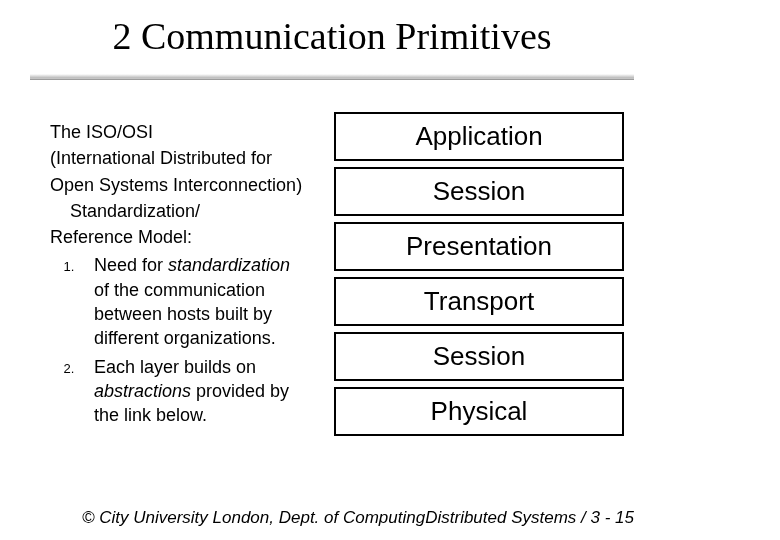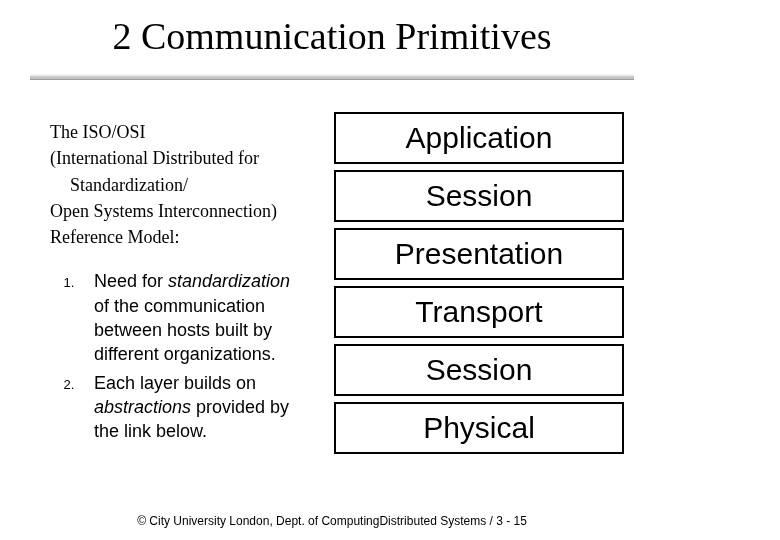--- a/index.html
+++ b/index.html
@@ -53,27 +53,26 @@
     height: 380px;
   }
   .left {
     flex: 1;
     font-size: 18px;
     line-height: 1.35;
     padding-right: 30px;
   }
   .left .para {
     margin: 0 0 2px 0;
-    font-family: Liberation Serif, serif;
   }
   .left .para.indent {
     padding-left: 20px;
   }
   .left ol {
-    margin: 20px 0 0 0;
+    margin: 4px 0 0 0;
     padding-left: 28px;
     font-size: 18px;
   }
   .left ol li {
     padding-left: 16px;
     margin-bottom: 4px;
   }
   .left ol li::marker {
     font-size: 13px;
   }
@@ -81,47 +80,48 @@
   .right {
     width: 290px;
     display: flex;
     flex-direction: column;
     gap: 6px;
     margin-top: -8px;
   }
   .layer {
     border: 2px solid #000;
     text-align: center;
-    font-size: 30px;
+    font-size: 26px;
     padding: 7px 0;
   }
   .footer {
     position: absolute;
     bottom: 12px;
     left: 30px;
     right: 30px;
-    font-size: 12px;
+    font-size: 17px;
     display: flex;
-    justify-content: center;
+    justify-content: flex-end;
+    font-style: italic;
   }
 </style>
 </head>
 <body>
 
 <div class="slide">
 
   <div class="title">2 Communication Primitives</div>
   <div class="rule"></div>
 
   <div class="body">
     <div class="left">
       <p class="para">The ISO/OSI</p>
       <p class="para">(International Distributed for</p>
+      <p class="para">Open Systems Interconnection)</p>
       <p class="para indent">Standardization/</p>
-      <p class="para">Open Systems Interconnection)</p>
       <p class="para">Reference Model:</p>
       <ol>
         <li>
           <span>Need for </span><span class="em">standardization</span><span> of the communication between hosts built by different organizations.</span>
         </li>
         <li>
           <span>Each layer builds on </span><span class="em">abstractions</span><span> provided by the link below.</span>
         </li>
       </ol>
     </div>

